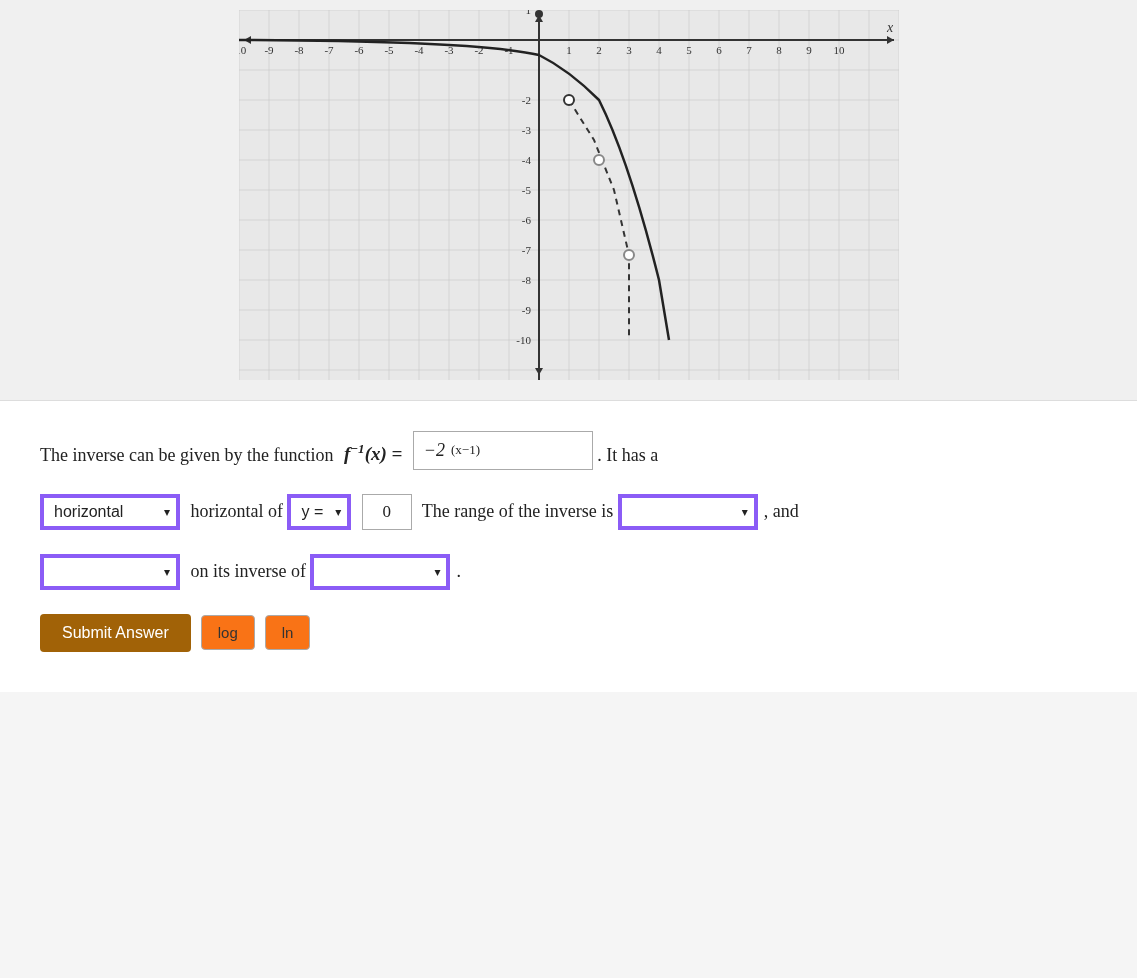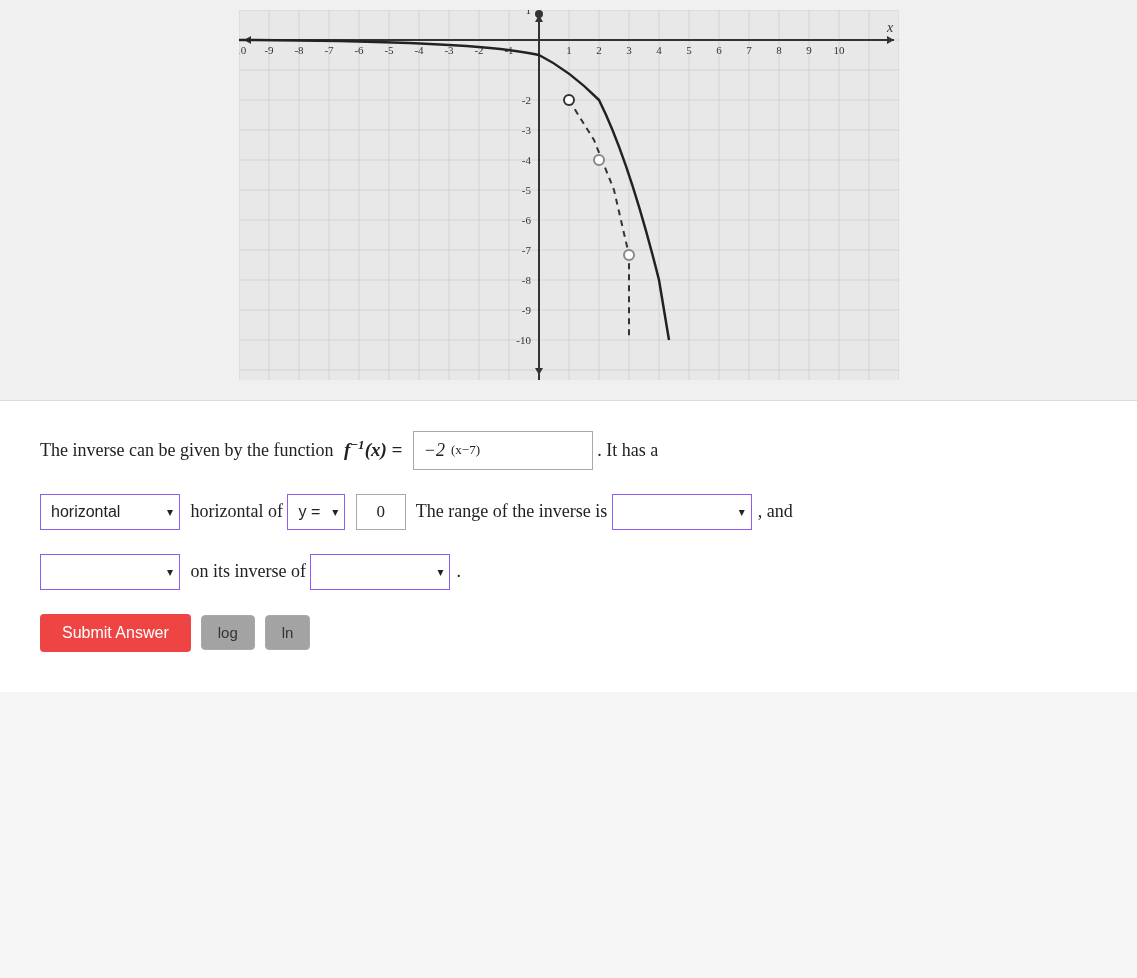--- a/index.html
+++ b/index.html
@@ -54,21 +54,21 @@
     }
     .attempt-text {
       font-weight: normal;
       font-size: 15px;
       color: #555;
       font-family: Arial, sans-serif;
     }
 
     .answer-row {
       display: flex;
-      align-items: center;
+      align-items: flex-end;
       flex-wrap: wrap;
       margin-bottom: 24px;
       font-size: 18px;
       line-height: 1.6;
     }
 
     .answer-row span {
       margin-right: 6px;
     }
 
@@ -91,21 +91,21 @@
       min-height: 36px;
       font-size: 17px;
       font-family: Georgia, serif;
       background: #fff;
       display: inline-flex;
       align-items: center;
       justify-content: center;
     }
 
     .select-box {
-      border: 1px solid #8b5cf6;
+      border: 4px solid #8b5cf6;
       padding: 4px 24px 4px 10px;
       min-height: 36px;
       font-size: 16px;
       font-family: Arial, sans-serif;
       background: #fff;
       display: inline-flex;
       align-items: center;
       position: relative;
       cursor: pointer;
       margin-right: 6px;
@@ -131,32 +131,32 @@
     }
 
     .bottom-buttons {
       display: flex;
       gap: 10px;
       margin-top: 20px;
       align-items: center;
     }
 
     .btn-submit {
-      background: #ef4444;
+      background: #a16207;
       color: #fff;
       border: none;
       padding: 10px 22px;
       font-size: 16px;
       font-family: Arial, sans-serif;
       border-radius: 4px;
       cursor: pointer;
     }
 
     .btn-log, .btn-ln {
-      background: #a3a3a3;
+      background: #f97316;
       color: #333;
       border: 1px solid #aaa;
       padding: 8px 16px;
       font-size: 15px;
       font-family: Arial, sans-serif;
       border-radius: 4px;
       cursor: pointer;
     }
   </style>
 </head>
@@ -286,21 +286,21 @@
       <span>The inverse can be given by the function</span>
       &nbsp;
       
       <span style="font-style:italic; font-size:19px;font-weight:bold;">
         <i>f</i><sup style="font-size:13px;">−1</sup>(x) =
       </span>
       &nbsp;
       
       <div class="input-box">
         <span style="font-style:italic;">−2</span>
-          <sup style="font-size:13px;">(x−7)</sup>
+          <sup style="font-size:13px;">(x−1)</sup>
       </div>
       &nbsp;
       <span>. It has a</span>
     </div>
 
     <div class="row2">
       
       <div class="select-box select-box-wide">
         <span>horizontal</span>
       </div>

